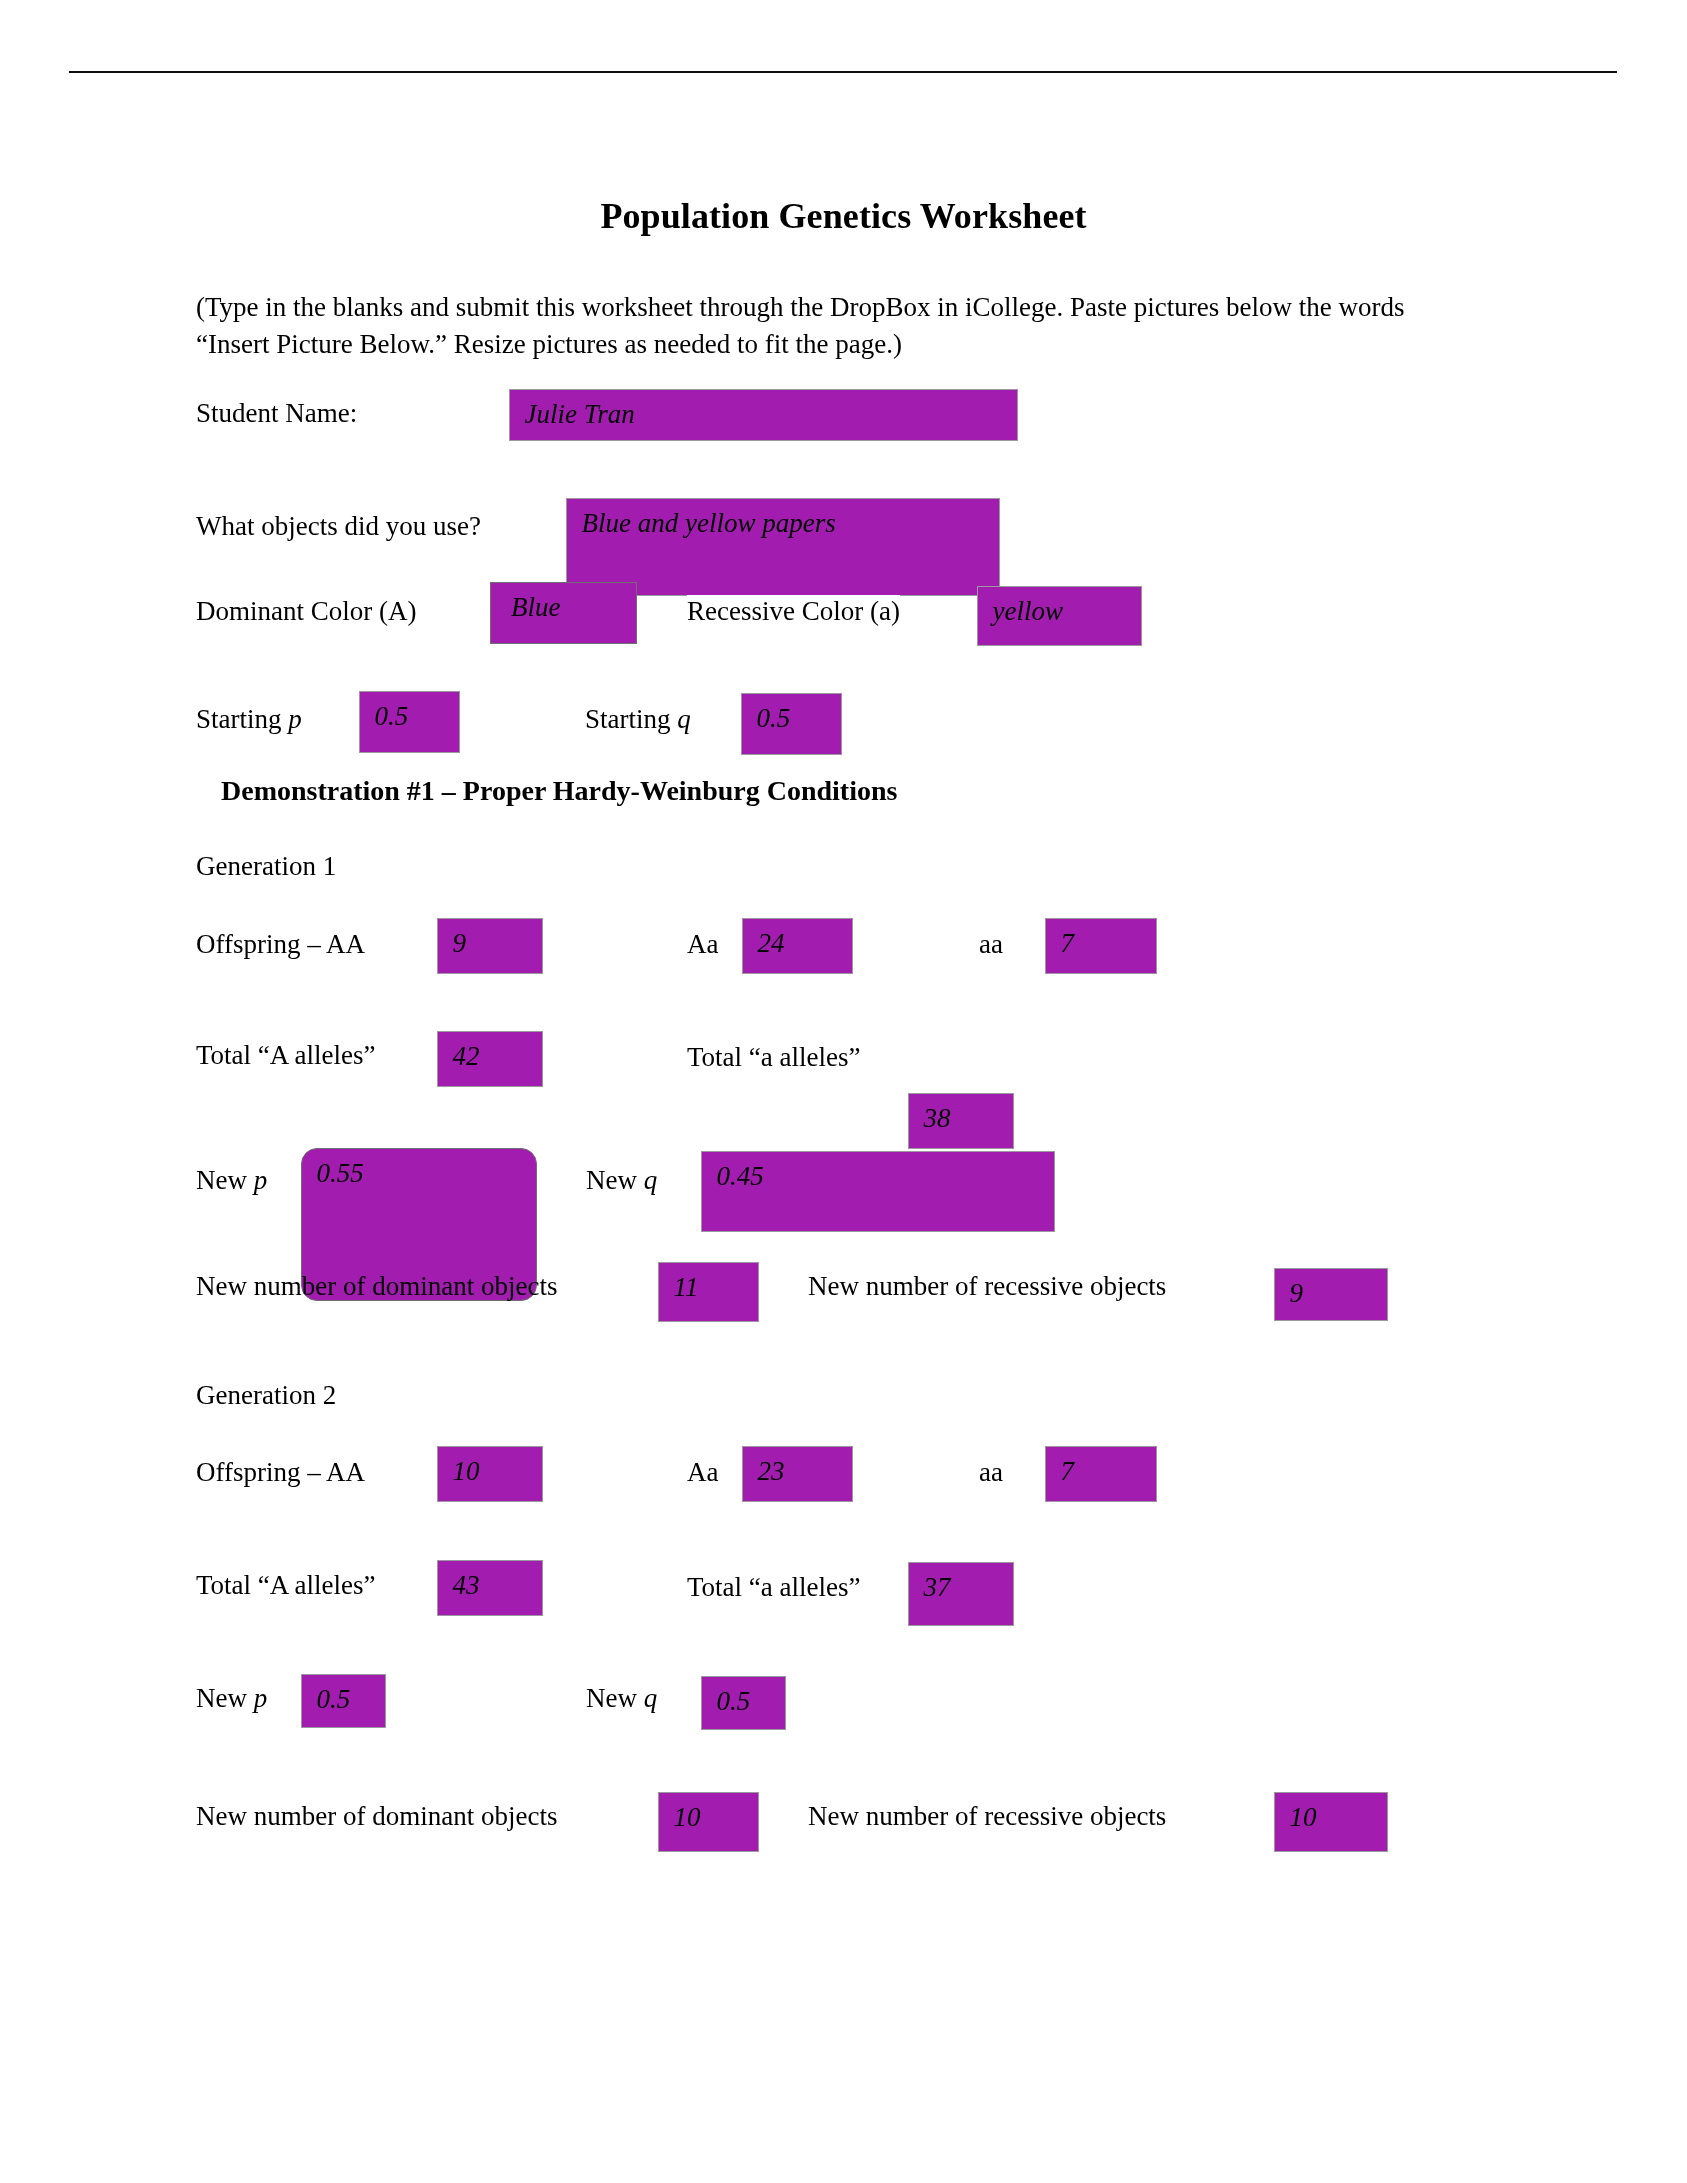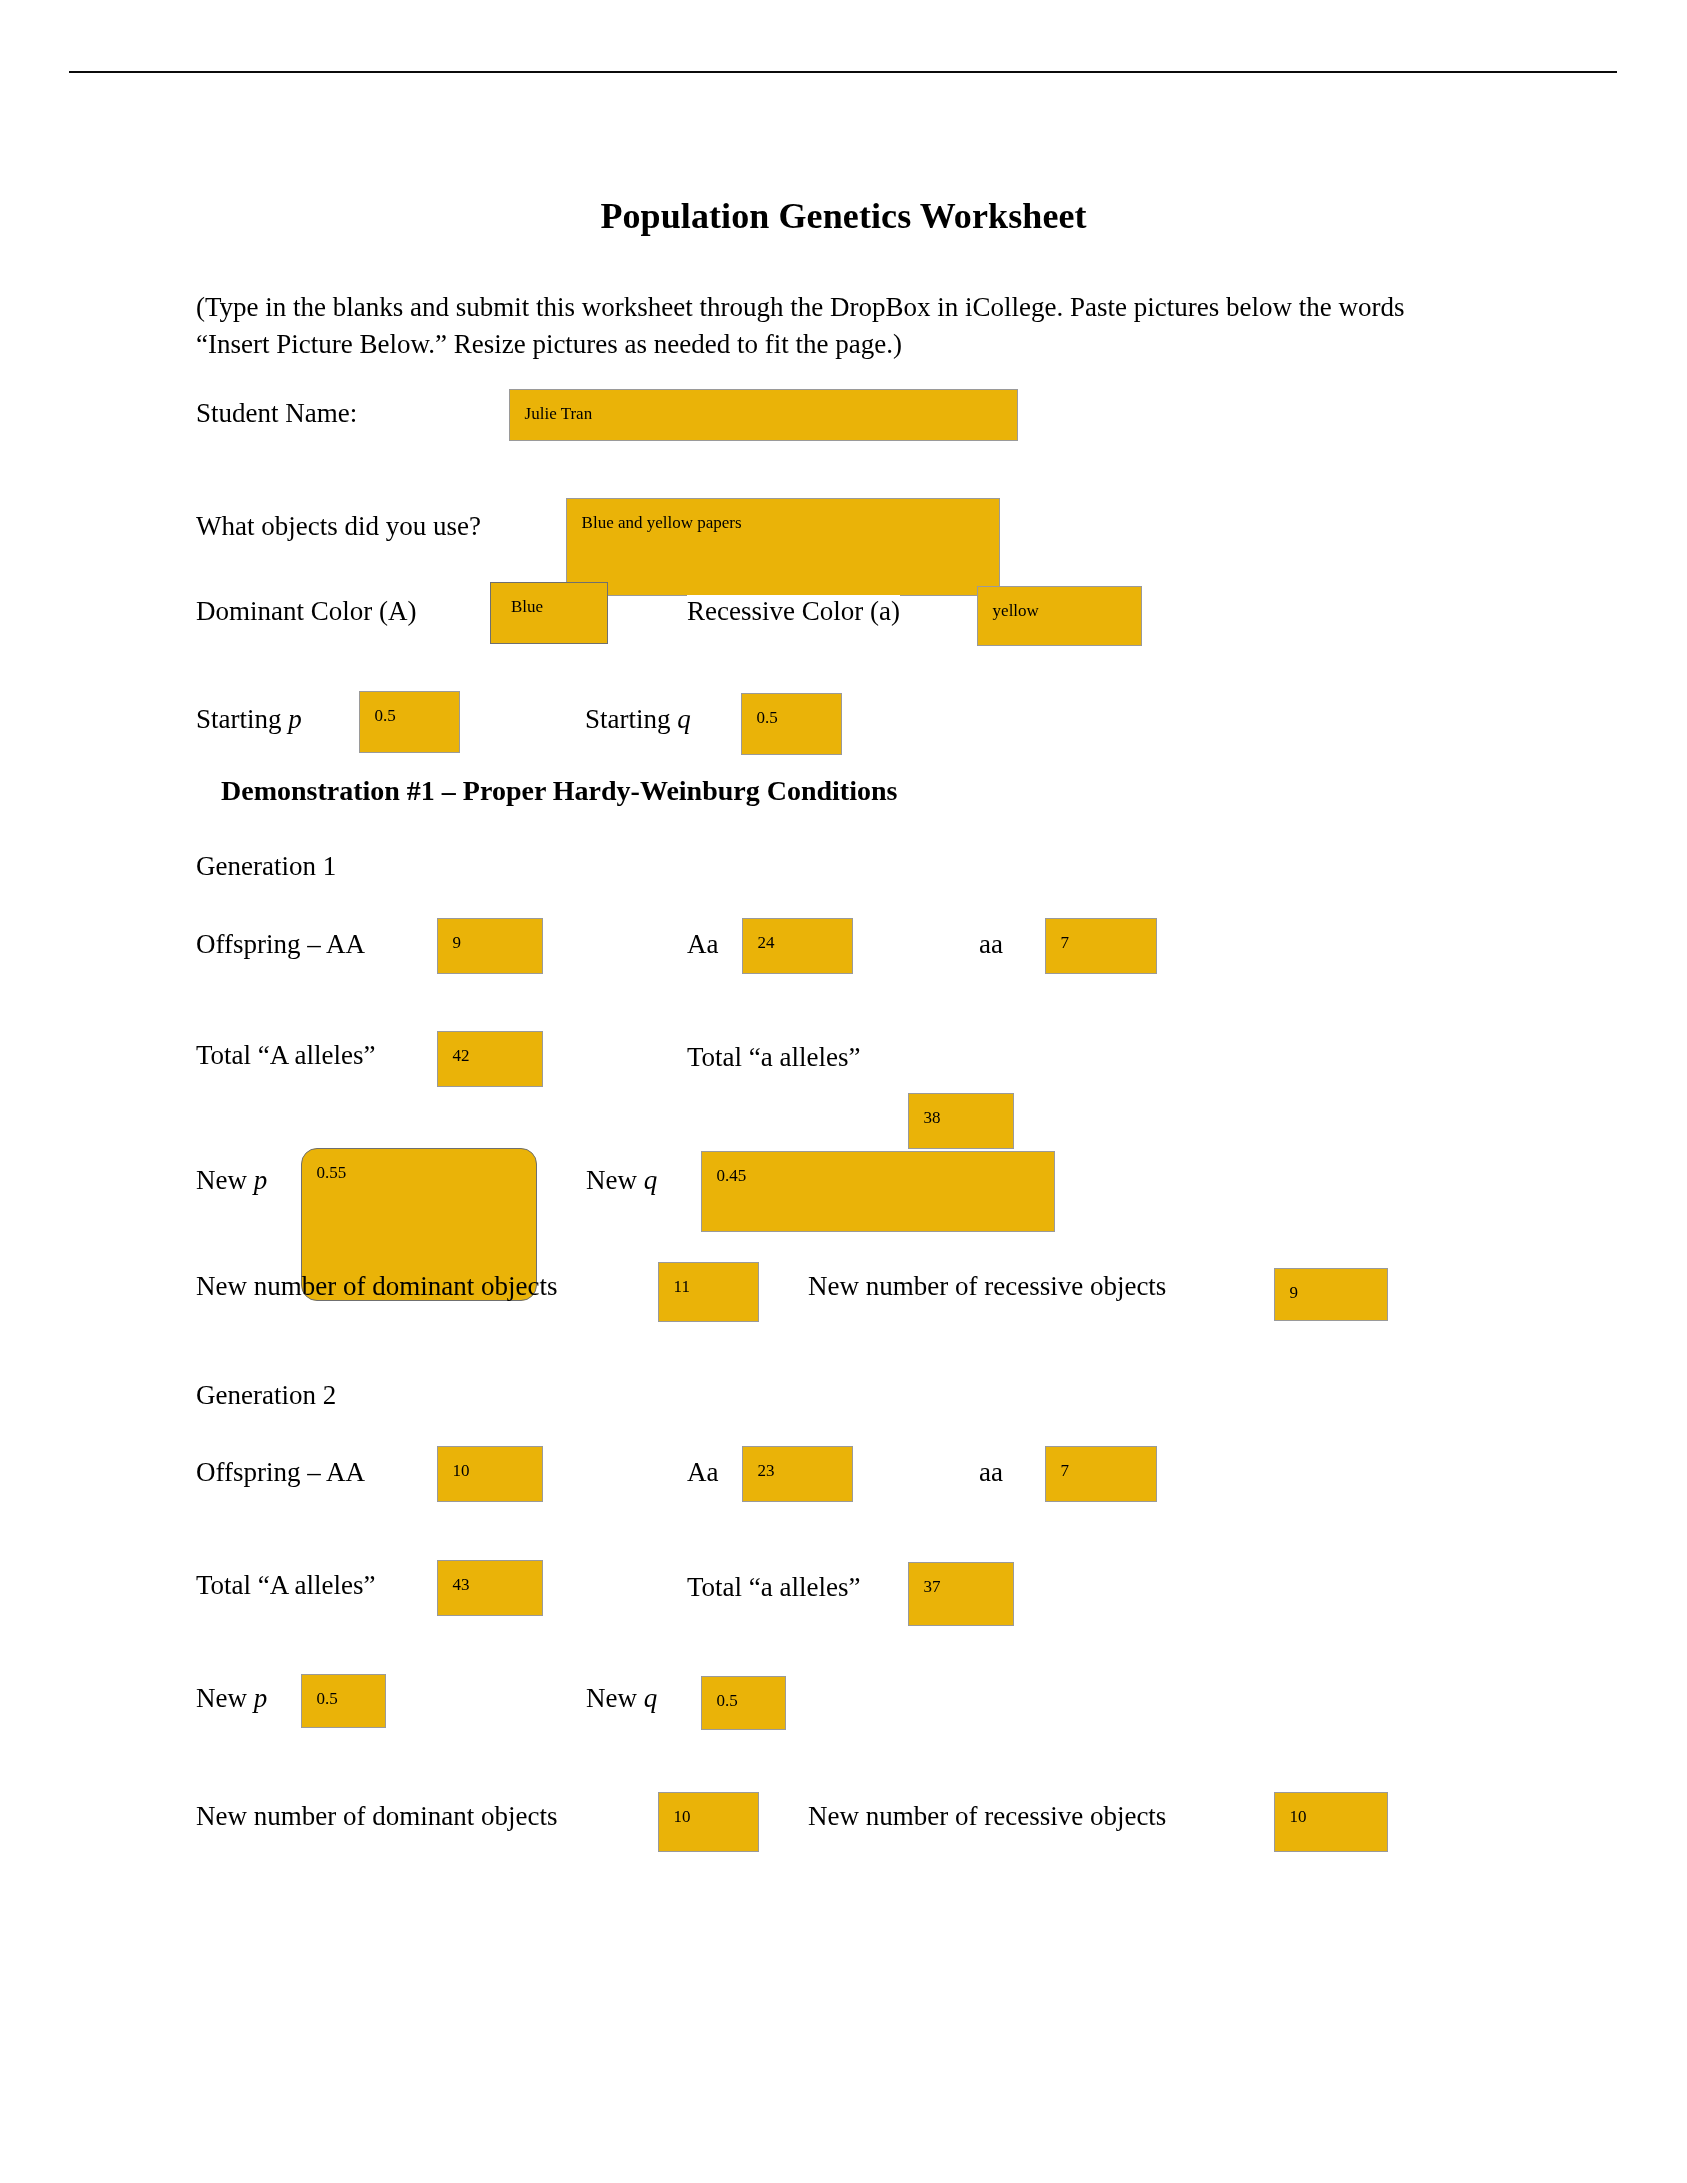--- a/index.html
+++ b/index.html
@@ -64,26 +64,27 @@
     white-space: nowrap;
   }
   .lbl.bold { font-weight: bold; }
   .lbl em { font-style: italic; }
 
   
   .fld {
     position: absolute;
     box-sizing: border-box;
     border: 1.3px solid #9a9a9a;
-    background: #eab308;
-    font-size: 17px;
+    background: #a21caf;
+    font-size: 27px;
     line-height: 32px;
     padding: 8px 0 0 14.6px;
     white-space: nowrap;
     overflow: hidden;
+    font-style: italic;
   }
   .fld.dark { border-color: #6f6f6f; }
 
   
   .z1 { z-index: 1; }
   .z2 { z-index: 2; }
   .z3 { z-index: 3; }
 </style>
 </head>
 <body>
@@ -96,21 +97,21 @@
 
   <div class="intro">(Type in the blanks and submit this worksheet through the DropBox in iCollege.  Paste pictures below the words “Insert Picture Below.”  Resize pictures as needed to fit the page.)</div>
 
   <div class="lbl" style="left:196px; top:397px;">Student Name:</div>
   <div class="fld z2" style="left:509px; top:389px; width:509px; height:52px;">Julie Tran</div>
 
   <div class="lbl" style="left:196px; top:510px;">What objects did you use?</div>
   <div class="fld z1" style="left:566px; top:498px; width:434px; height:98px;">Blue and yellow papers</div>
 
   <div class="lbl" style="left:196px; top:595px;">Dominant Color (A)</div>
-  <div class="fld dark z3" style="left:490px; top:582px; width:118px; height:62px;padding-left:20px;">Blue</div>
+  <div class="fld dark z3" style="left:490px; top:582px; width:147px; height:62px;padding-left:20px;">Blue</div>
 
   <div class="lbl z2" style="left:687px; top:595px; background:#ffffff;">Recessive Color (a)</div>
   <div class="fld z3" style="left:977px; top:586px; width:165px; height:60px;">yellow</div>
 
   <div class="lbl" style="left:196px; top:703px;">
     <span>Starting</span>
     <em>p</em>
   </div>
   <div class="fld" style="left:359px; top:691px; width:101px; height:62px;">0.5</div>
 

